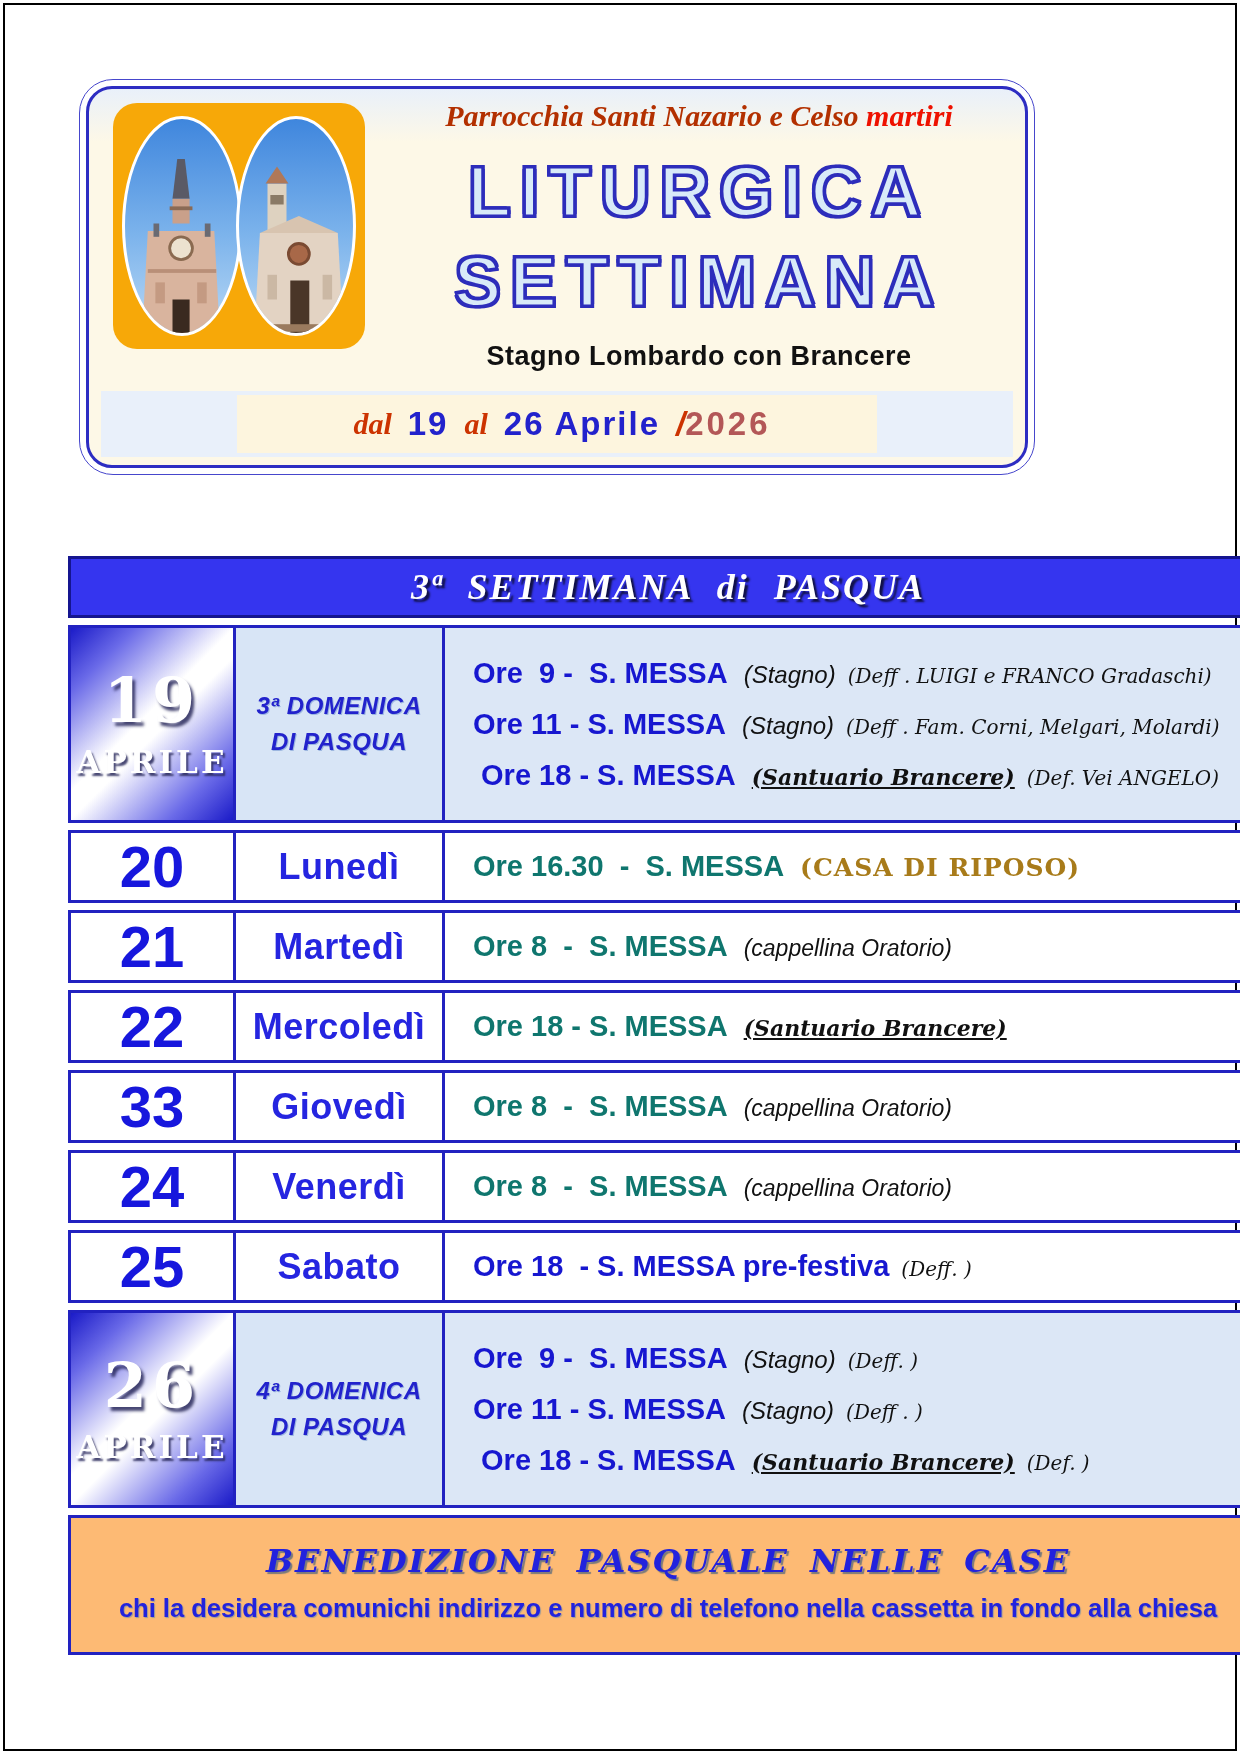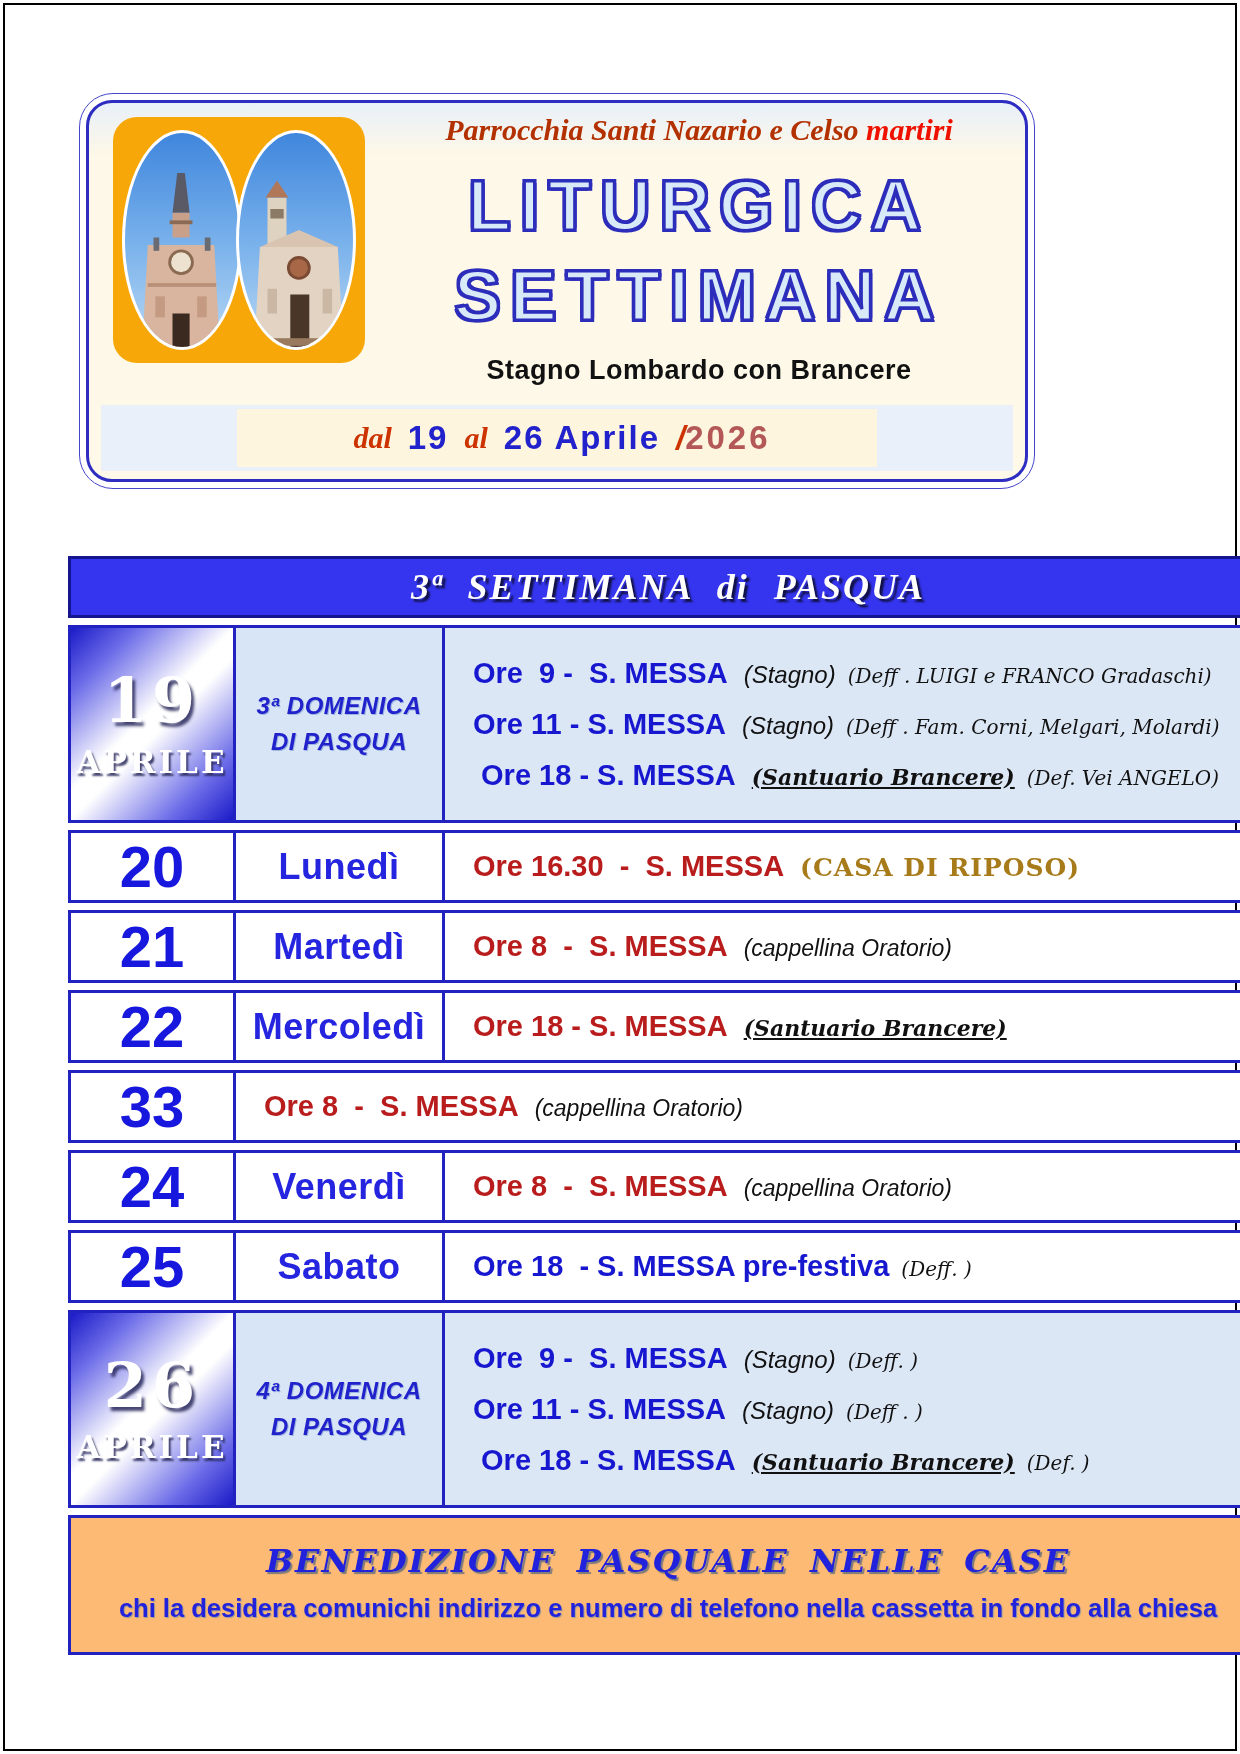--- a/index.html
+++ b/index.html
@@ -5,21 +5,21 @@
   * { margin:0; padding:0; box-sizing:border-box; }
   html,body { background:#fff; }
   .page {
     position:relative; width:1240px; height:1754px; background:#ffffff;
     font-family:"Liberation Sans", sans-serif; overflow:hidden;
   }
   .page-frame { position:absolute; inset:3px; border:2px solid #000; pointer-events:none; }
 
   
   .header-box {
-    position:absolute; left:86px; top:100px; width:942px; height:382px;
+    position:absolute; left:86px; top:86px; width:942px; height:382px;
     border:3px solid #2d2dc2; border-radius:26px;
     background:linear-gradient(180deg,#e9f0fa 0%, #fdf8e7 14%);
   }
   .header-box::before {
     content:""; position:absolute; inset:-10px; border:1px solid #4646cc; border-radius:34px;
   }
   .photos-panel {
     position:absolute; left:24px; top:14px; width:252px; height:246px;
     background:#f7a808; border-radius:24px;
   }
@@ -91,21 +91,21 @@
   .wnum { font-size:58px; font-weight:bold; color:#1717dd; }
   .wday { font-size:36px; font-weight:bold; color:#2525e0; letter-spacing:0.5px; }
   .sun-label {
     font-style:italic; font-weight:bold; font-size:24px; color:#2222cc; line-height:1.5;
     letter-spacing:0.5px; text-shadow:1px 1px 0 #9db7e0;
   }
   .mass-line { display:flex; align-items:baseline; margin:9px 0; }
   .trow.weekday .mass-line { margin:0; }
   .m-time { font-size:29px; font-weight:bold; white-space:pre; }
   .m-time.blue { color:#1717d0; }
-  .m-time.black { color:#b91c1c; }
+  .m-time.black { color:#0f766e; }
   .m-place { margin-left:16px; white-space:nowrap; }
   .m-place.narrow { font-style:italic; font-weight:normal; font-size:24px; color:#111; }
   .m-place.italic { font-style:italic; font-size:23px; color:#111; }
   .m-place.underline {
     font-family:"DejaVu Serif", serif; font-style:italic; font-weight:bold; font-size:22px;
     color:#111; text-decoration:underline;
   }
   .m-place.gold {
     font-family:"DejaVu Serif", serif; font-weight:bold; font-size:25px; color:#a87b1a;
     letter-spacing:1px;
@@ -261,20 +261,23 @@
             <div class="mass-line">
               <span class="m-time black">Ore 18 - S. MESSA</span>
               <span class="m-place underline">(Santuario Brancere)</span>
             </div>
           </div>
         </div>
         <div class="trow weekday">
           <div class="cell c1">
             <div class="wnum">33</div>
           </div>
+          <div class="cell c2">
+            <div class="wday">Giovedì</div>
+          </div>
           <div class="cell c3">
             <div class="mass-line">
               <span class="m-time black">Ore 8  -  S. MESSA</span>
               <span class="m-place italic">(cappellina Oratorio)</span>
             </div>
           </div>
         </div>
         <div class="trow weekday">
           <div class="cell c1">
             <div class="wnum">24</div>

